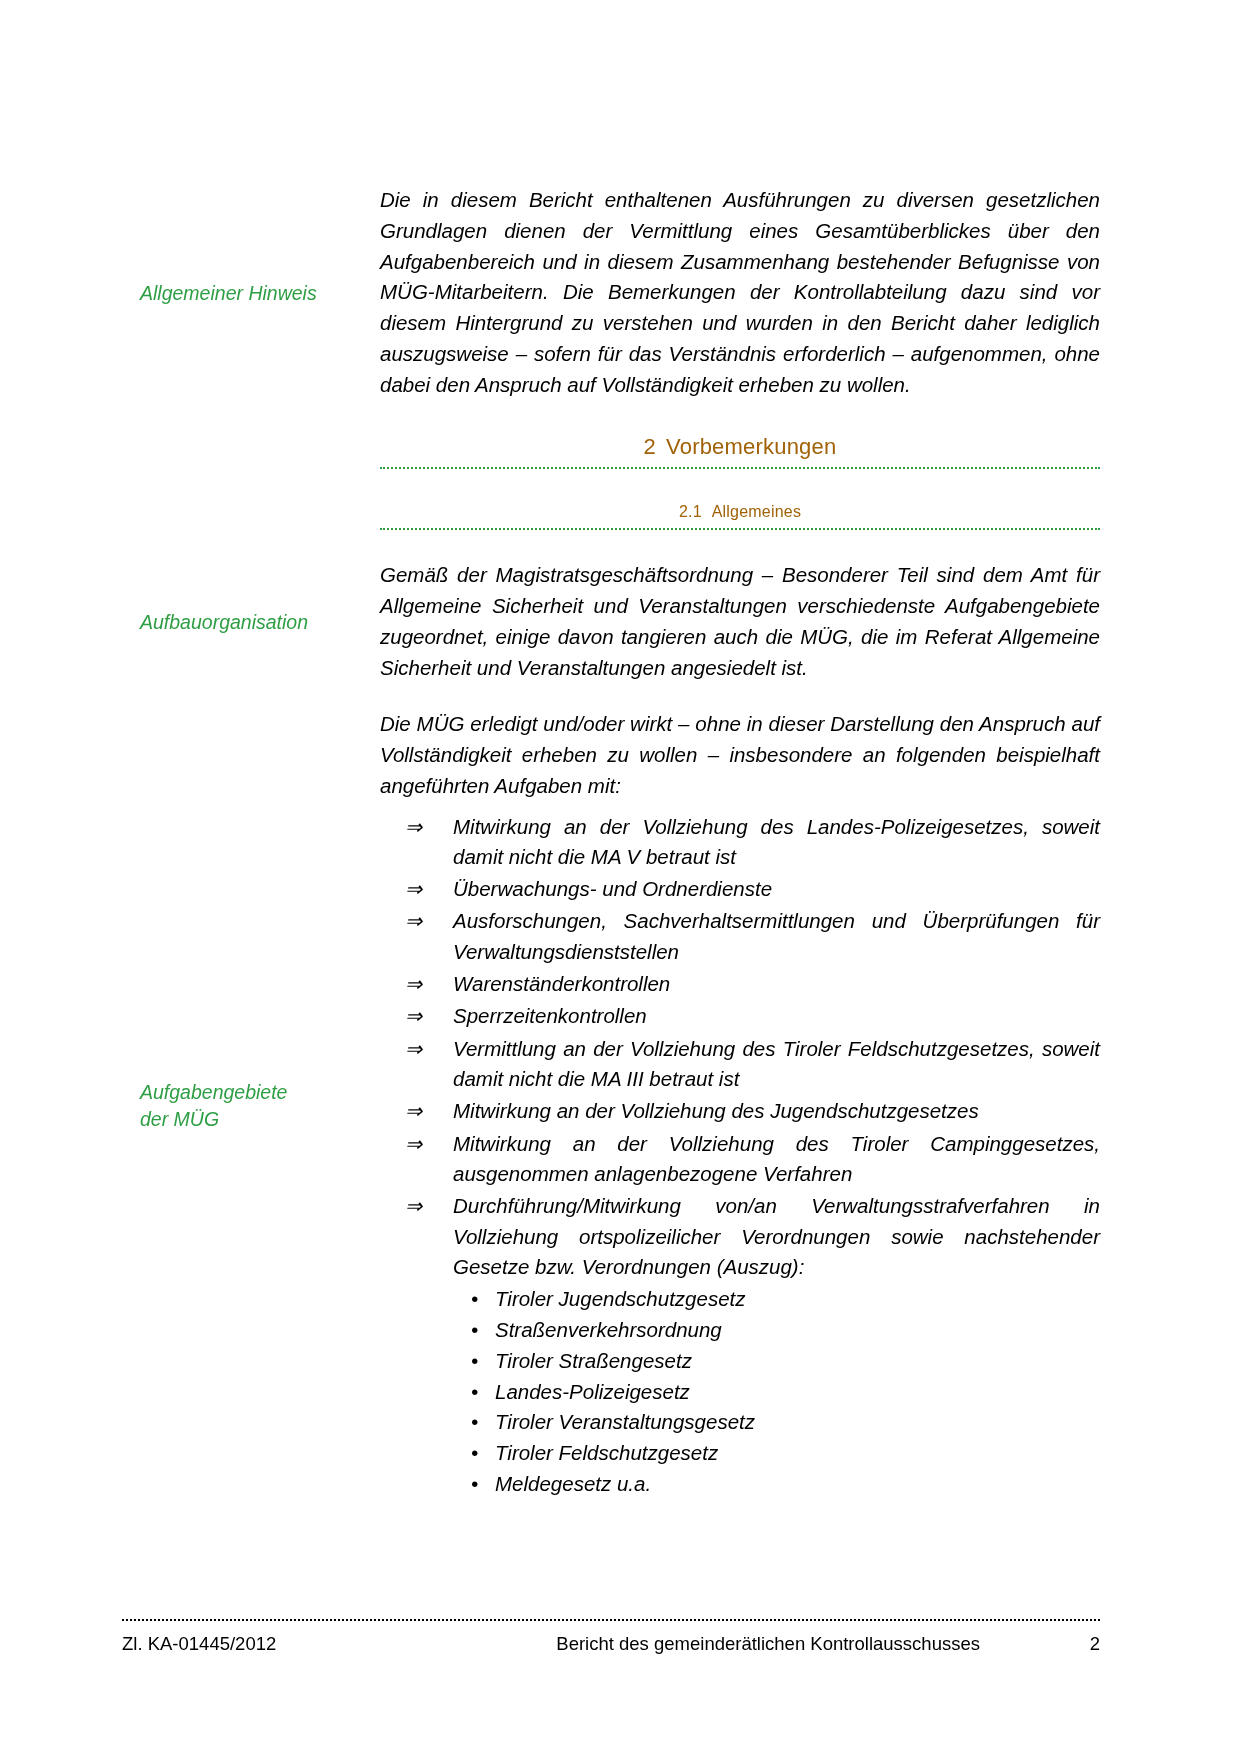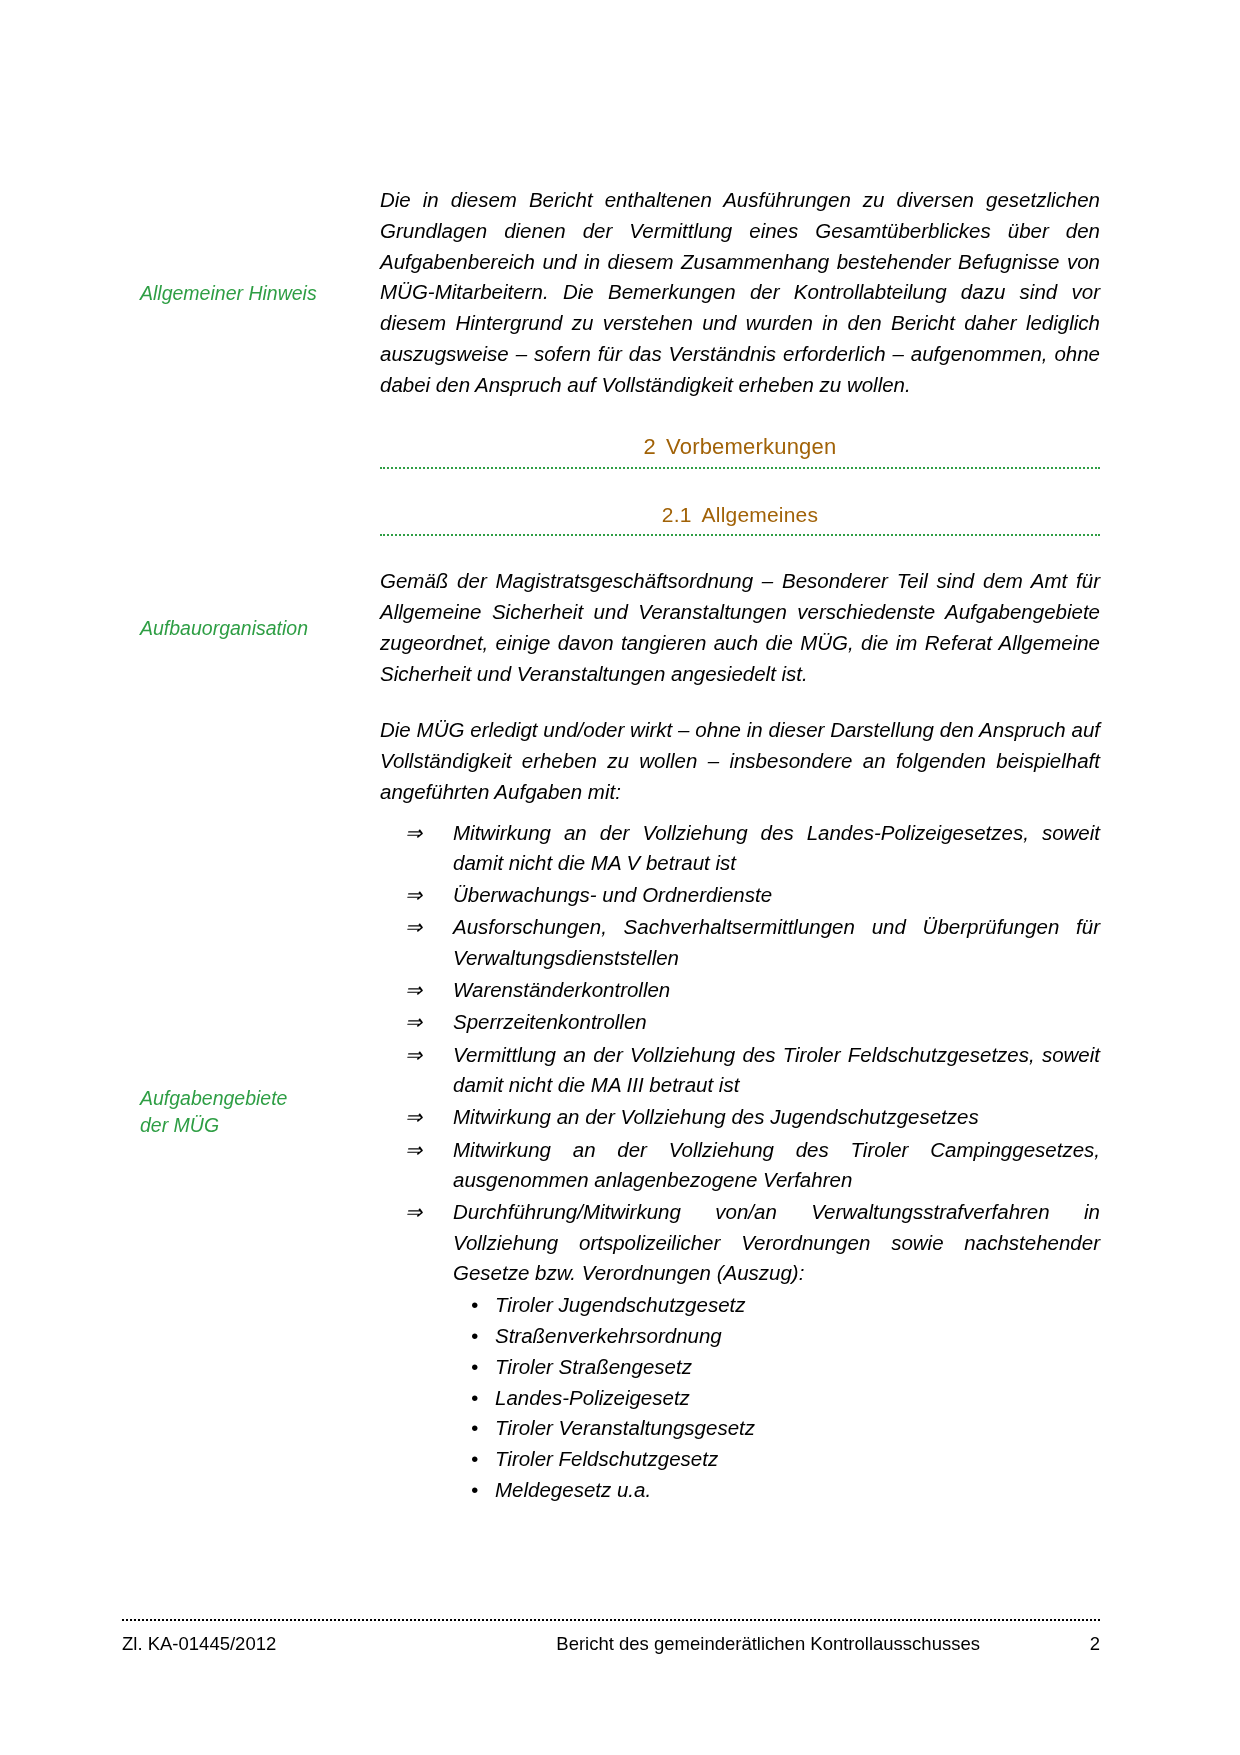--- a/index.html
+++ b/index.html
@@ -64,21 +64,21 @@
     letter-spacing: 0.2px;
     padding-bottom: 7px;
   }
   .heading .num { margin-right: 10px; }
   .heading-rule {
     border-bottom: 2px dotted #2e9e44;
     height: 0;
     width: 100%;
   }
   .heading-sub {
-    font-size: 21px;
+    font-size: 16px;
   }
   
   .arrow-list {
     list-style: none;
     margin: 0;
     padding: 0;
     margin-left: 25px;
   }
   .arrow-list > li {
     position: relative;

